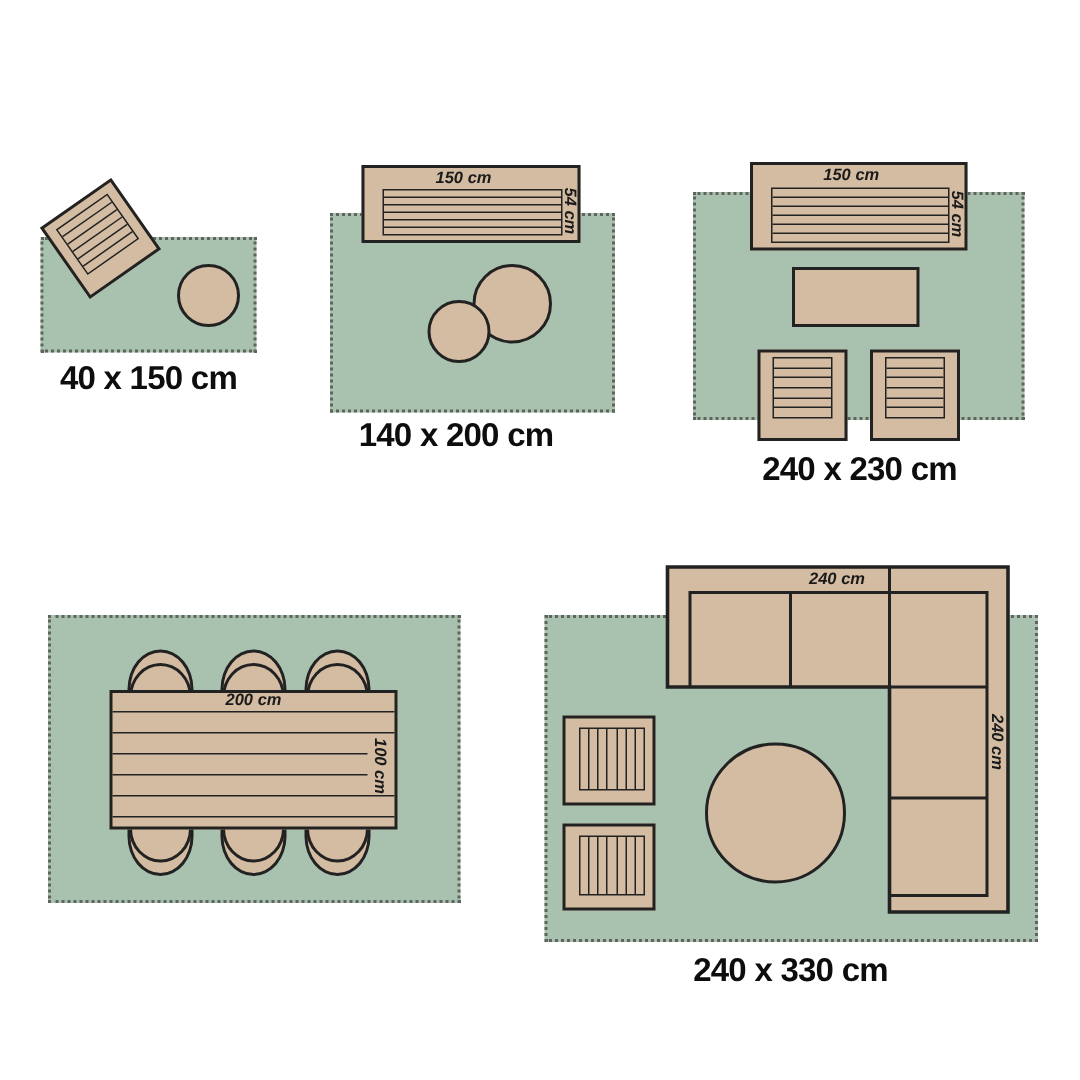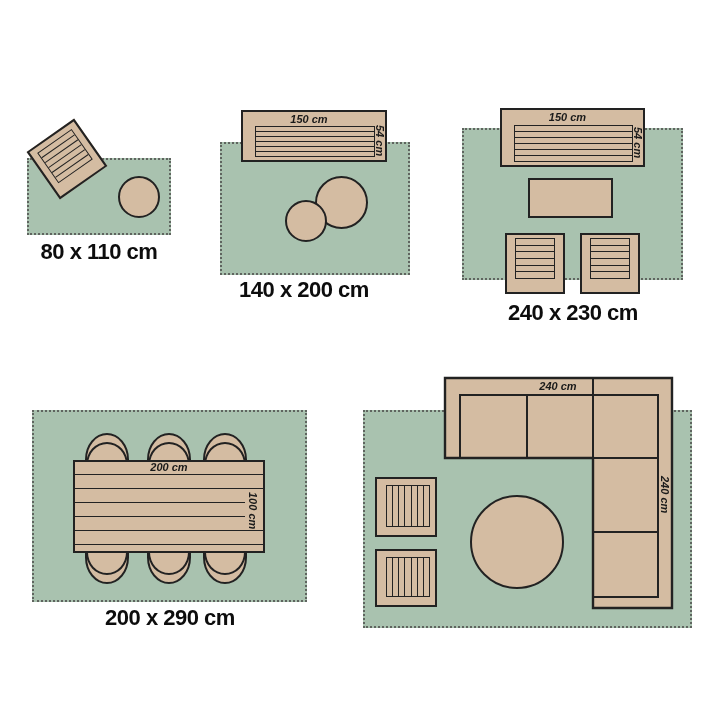--- a/index.html
+++ b/index.html
@@ -78,21 +78,21 @@
         <i></i>
         <i></i>
         <i></i>
         <i></i>
         <i></i>
     </div>
   </div>
 
   <div class="furn circle" style="left:118px;top:176px;width:42px;height:42px;"></div>
 
-  <div class="size-label" style="left:9px;top:239px;">80 x 110 cm</div>
+  <div class="size-label" style="left:9px;top:239px;">40 x 150 cm</div>
 
   <div class="rug" style="left:220px;top:142px;width:190px;height:133px;"></div>
 
   <div class="furn" style="left:241px;top:110px;width:146px;height:52px;">
     <div class="dim-top">150 cm</div>
     <div class="dim-right" style="right:-1px;top:12px;bottom:2px;width:13px;">54 cm</div>
     <div class="inner slats-h" style="left:12px;top:14px;right:10px;bottom:3px;">
       <i></i>
         <i></i>
         <i></i>
@@ -173,21 +173,20 @@
     <div class="dim-top" style="top:-1px;right:0;">200 cm</div>
     <i class="tline" style="top:12px;"></i>
     <i class="tline" style="top:26px;"></i>
     <i class="tline short" style="top:40px;"></i>
     <i class="tline short" style="top:54px;"></i>
     <i class="tline" style="top:68px;"></i>
     <i class="tline" style="top:82px;"></i>
     <div class="dim-right" style="right:3px;top:26px;height:46px;width:14px;">100 cm</div>
   </div>
 
-  <div class="size-label" style="left:80px;top:605px;">200 x 290 cm</div>
 
   <div class="rug" style="left:363px;top:410px;width:329px;height:218px;"></div>
 
   <div class="furn" style="left:375px;top:477px;width:62px;height:60px;">
     <div class="inner slats-v" style="left:9px;top:6px;right:5px;bottom:8px;">
       <i></i>
         <i></i>
         <i></i>
         <i></i>
         <i></i>
@@ -211,14 +210,15 @@
 
   <div style="position:absolute;left:443px;top:376px;width:232px;height:235px;">
     <svg width="232" height="235" viewBox="0 0 232 235">
       <path d="M2,2 H229 V232 H150 V82 H2 Z" fill="#d4bca2" stroke="#222222" stroke-width="2.4"></path>
       <path d="M150,2 V82 M150,82 H215 M17,82 V19 H215 V221 H150 M84,19 V82 M150,156 H215" fill="none" stroke="#222222" stroke-width="2"></path>
     </svg>
   </div>
   <div class="dim-top" style="left:488px;top:380px;width:140px;right:auto;">240 cm</div>
   <div class="dim-right" style="left:657px;top:452px;height:85px;width:15px;">240 cm</div>
 
+  <div class="size-label" style="left:437px;top:634px;">240 x 330 cm</div>
 
 </div>
 
 </body></html>

